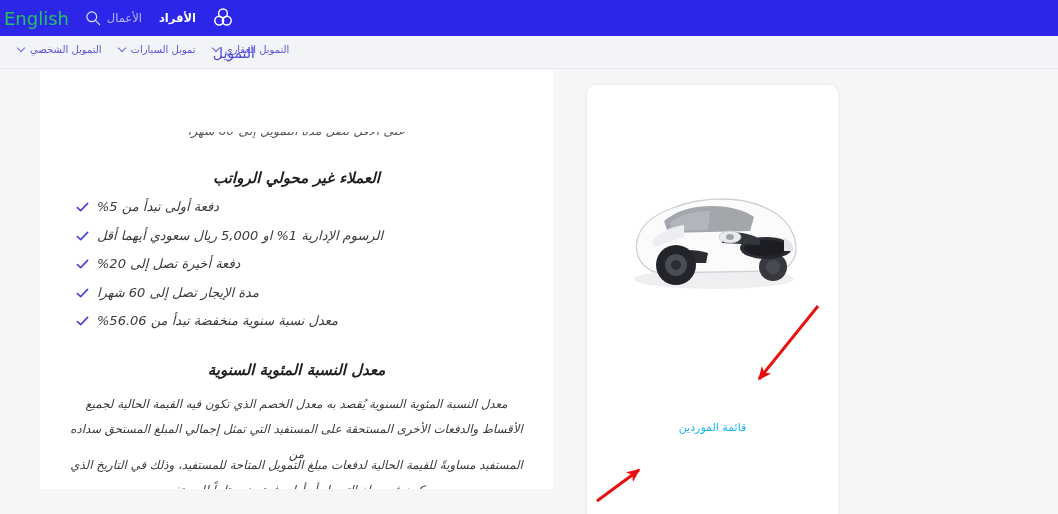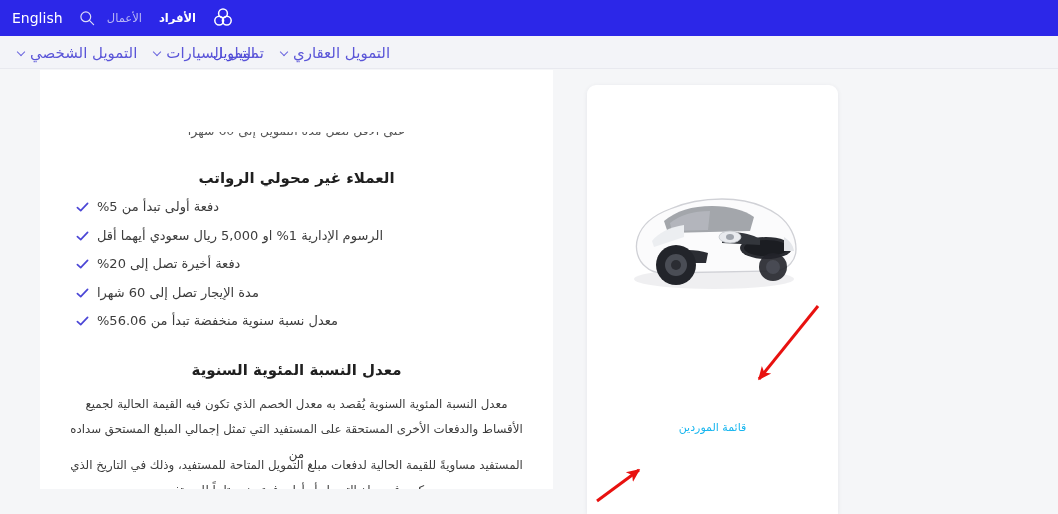--- a/index.html
+++ b/index.html
@@ -74,24 +74,24 @@
     font-size: 12px;
     display: flex;
     align-items: center;
     justify-content: center;
     cursor: pointer;
     border: none;
     font-family: inherit;
   }
 
   .lang-link {
-    font-size: 14px;
-    color: #ffffff;
+    font-size: 18px;
+    color: #22c55e;
     margin-right: 16px;
-    margin-left: 12px;
+    margin-left: 4px;
     cursor: pointer;
   }
 
   .search-ico {
     width: 16px;
     height: 16px;
     cursor: pointer;
     display: block;
   }
 
@@ -122,21 +122,21 @@
     display: flex;
     flex-direction: row;
     align-items: center;
     gap: 17px;
     direction: rtl;
   }
   .subnav-link {
     display: flex;
     align-items: center;
     gap: 5px;
-    font-size: 15px;
+    font-size: 10px;
     color: #5a55d8;
     white-space: nowrap;
     cursor: pointer;
   }
   .chev {
     display: inline-block;
     width: 7px;
     height: 7px;
     position: relative;
     top: -1px;
@@ -163,20 +163,21 @@
   
   .article {
     position: absolute;
     left: 40px;
     top: 70px;
     width: 513px;
     height: 419px;
     background: #ffffff;
     overflow: hidden;
     direction: rtl;
+    font-style: italic;
   }
 
   .clipped-line {
     position: absolute;
     top: 62px;
     right: 18px;
     left: 18px;
     height: 8px;
     overflow: hidden;
     color: #3b3b3b;

